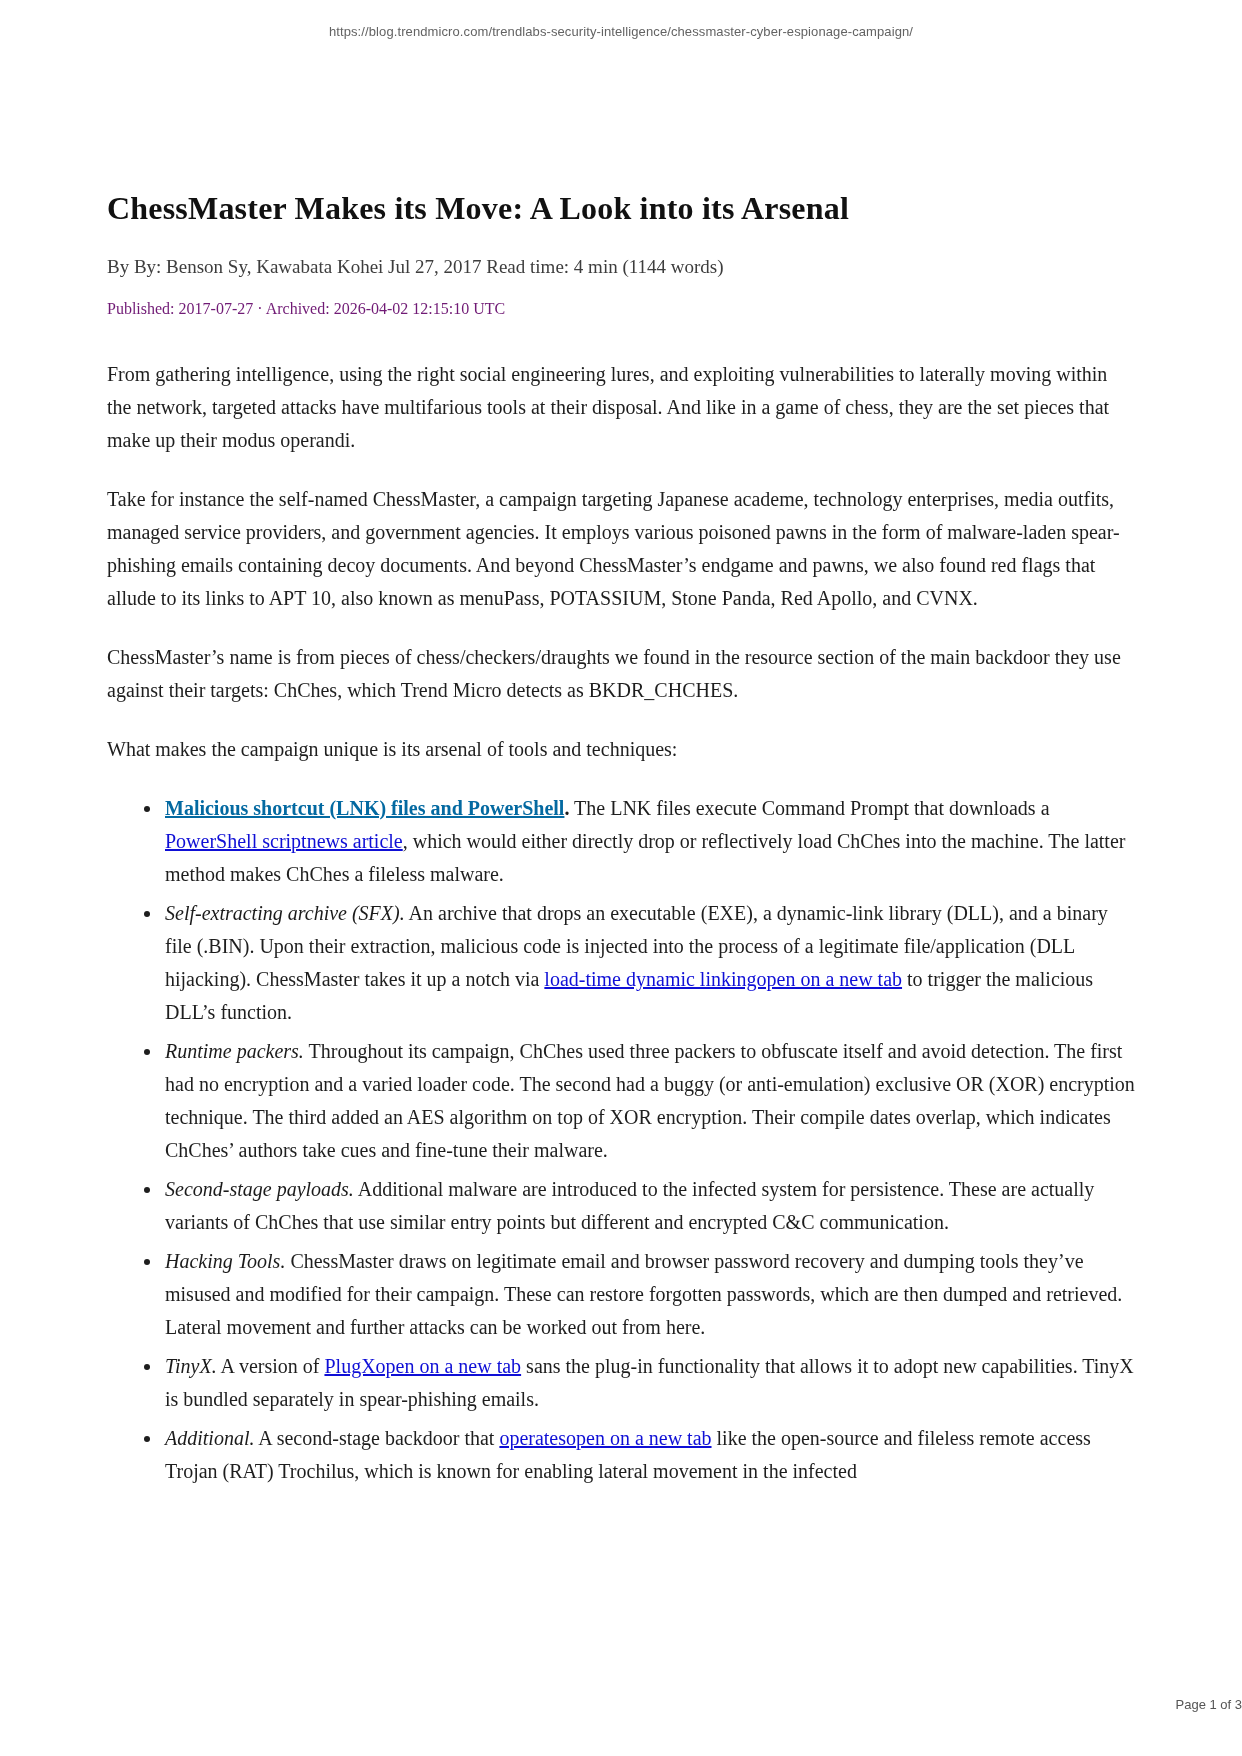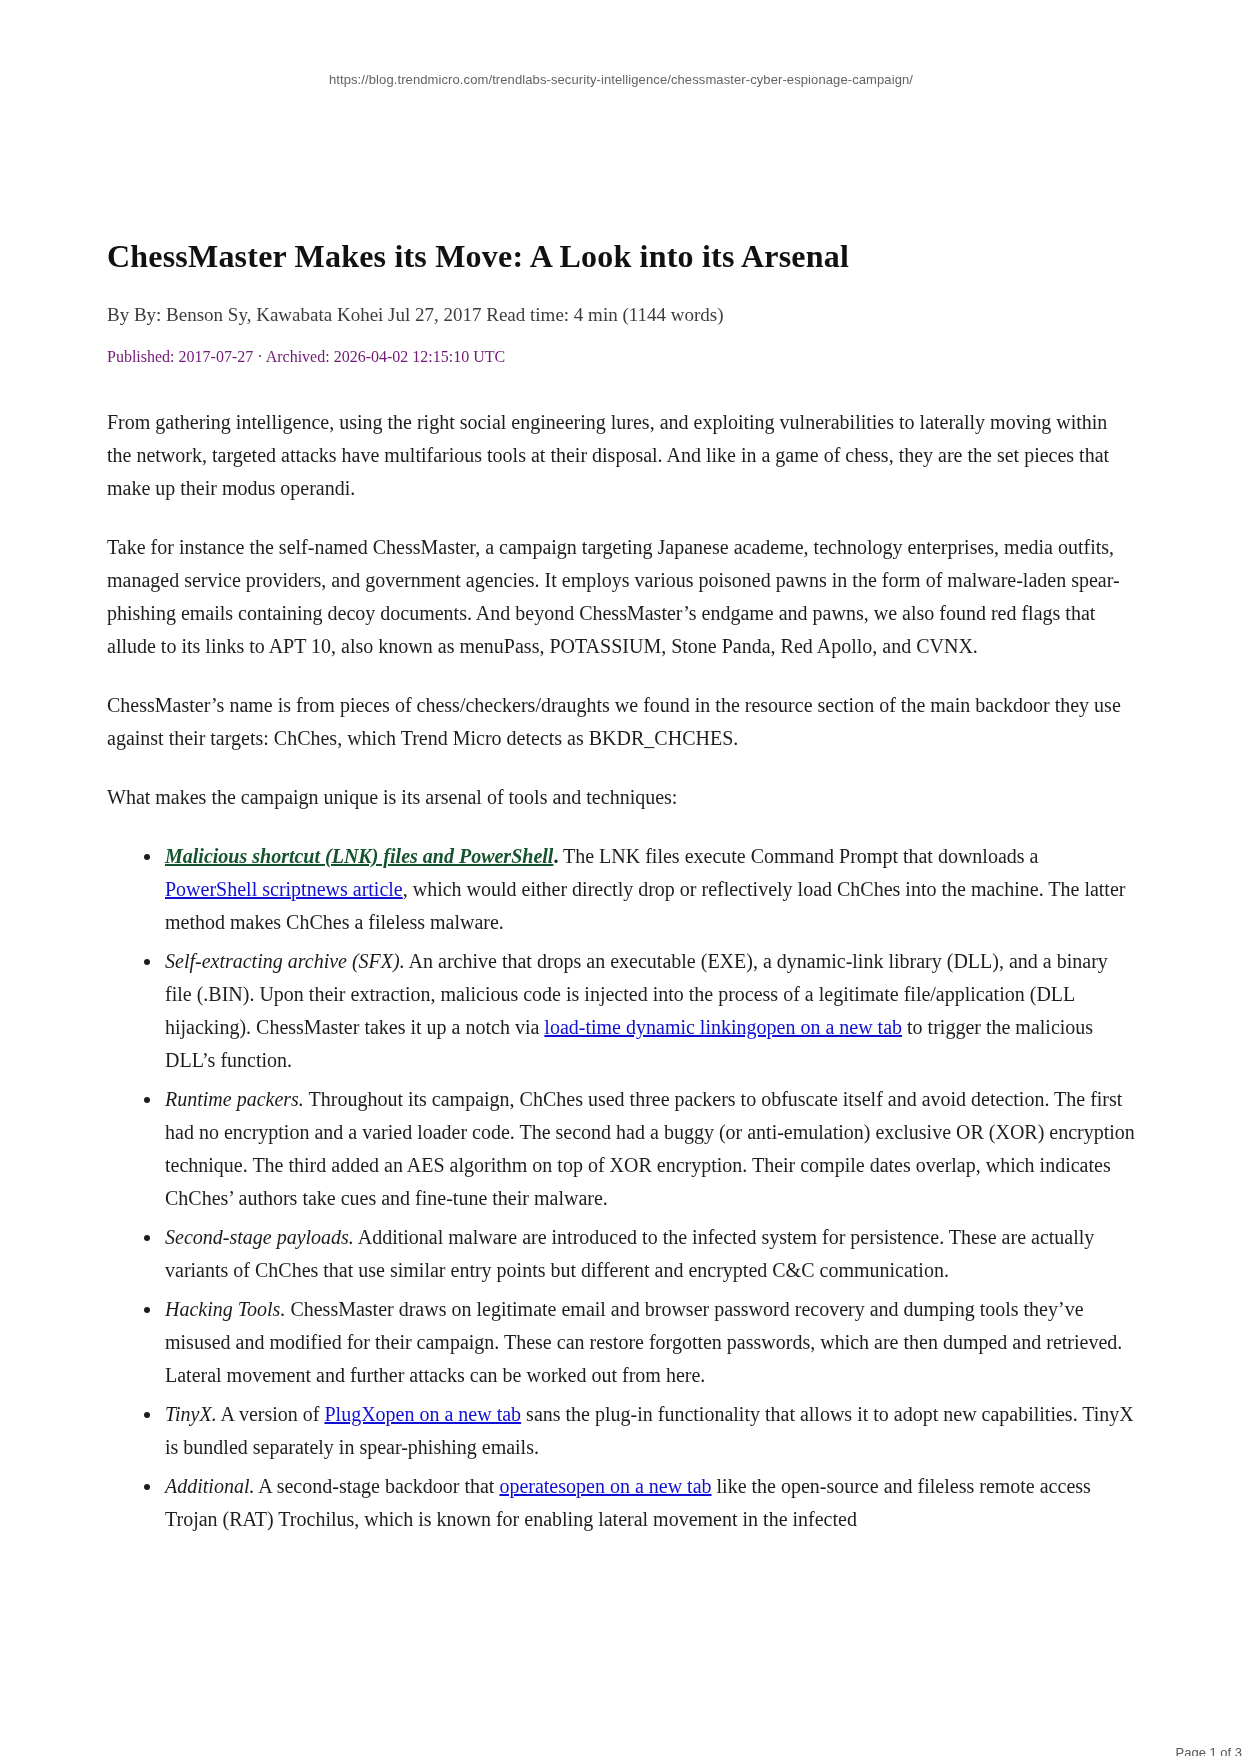--- a/index.html
+++ b/index.html
@@ -1,15 +1,15 @@
 <!DOCTYPE html>
 <html><head>
 <meta charset="utf-8">
 <style>
-  * { box-sizing: border-box; margin-top: 48px; }
+  * { box-sizing: border-box; }
   html, body { margin: 0; padding: 0; }
   body {
     width: 1242px;
     height: 1756px;
     background: #ffffff;
     position: relative;
     overflow: hidden;
     font-family: "Liberation Serif", serif;
     color: #1e1e1e;
   }
@@ -64,23 +64,22 @@
     margin: 0;
     padding: 0 0 0 56px;
     font-size: 20px;
     line-height: 33px;
   }
   ul.tools-list li {
     margin: 0 0 6px 0;
     padding-left: 2px;
   }
   a.lead-link {
-    color: #14532d;
+    color: #0369a1;
     font-weight: bold;
-    font-style: italic;
     text-decoration: underline;
     cursor: pointer;
   }
   span.lead {
     font-weight: normal;
     font-style: italic;
     color: #1b1b1b;
   }
   span.lead-dot {
     font-weight: bold;

